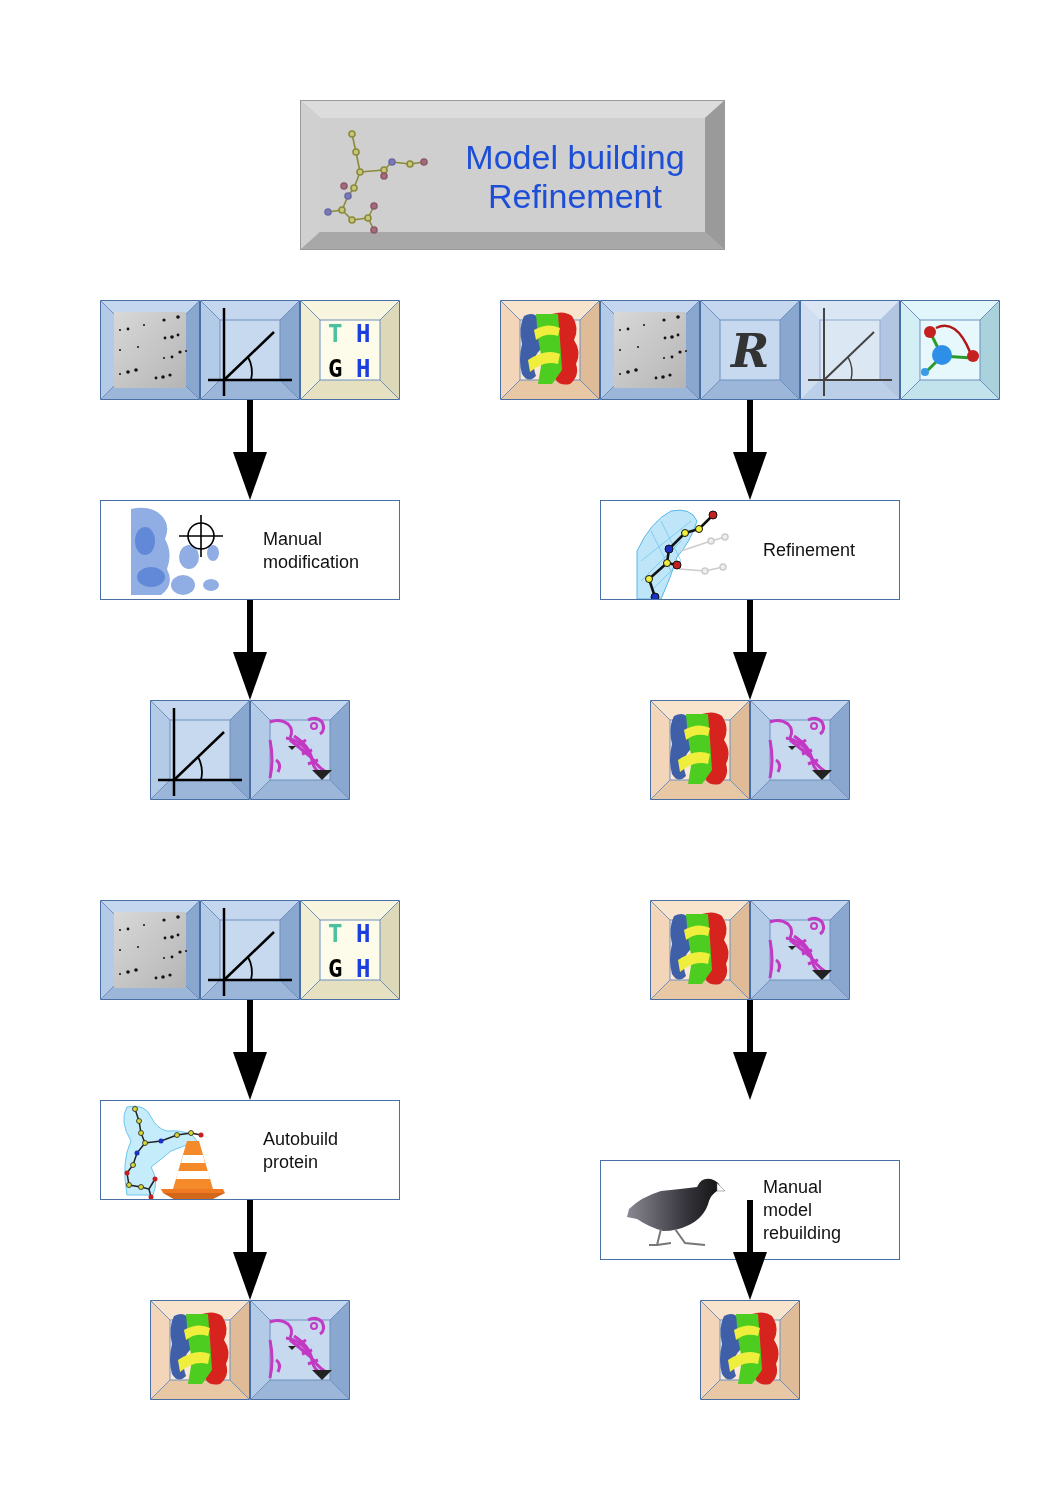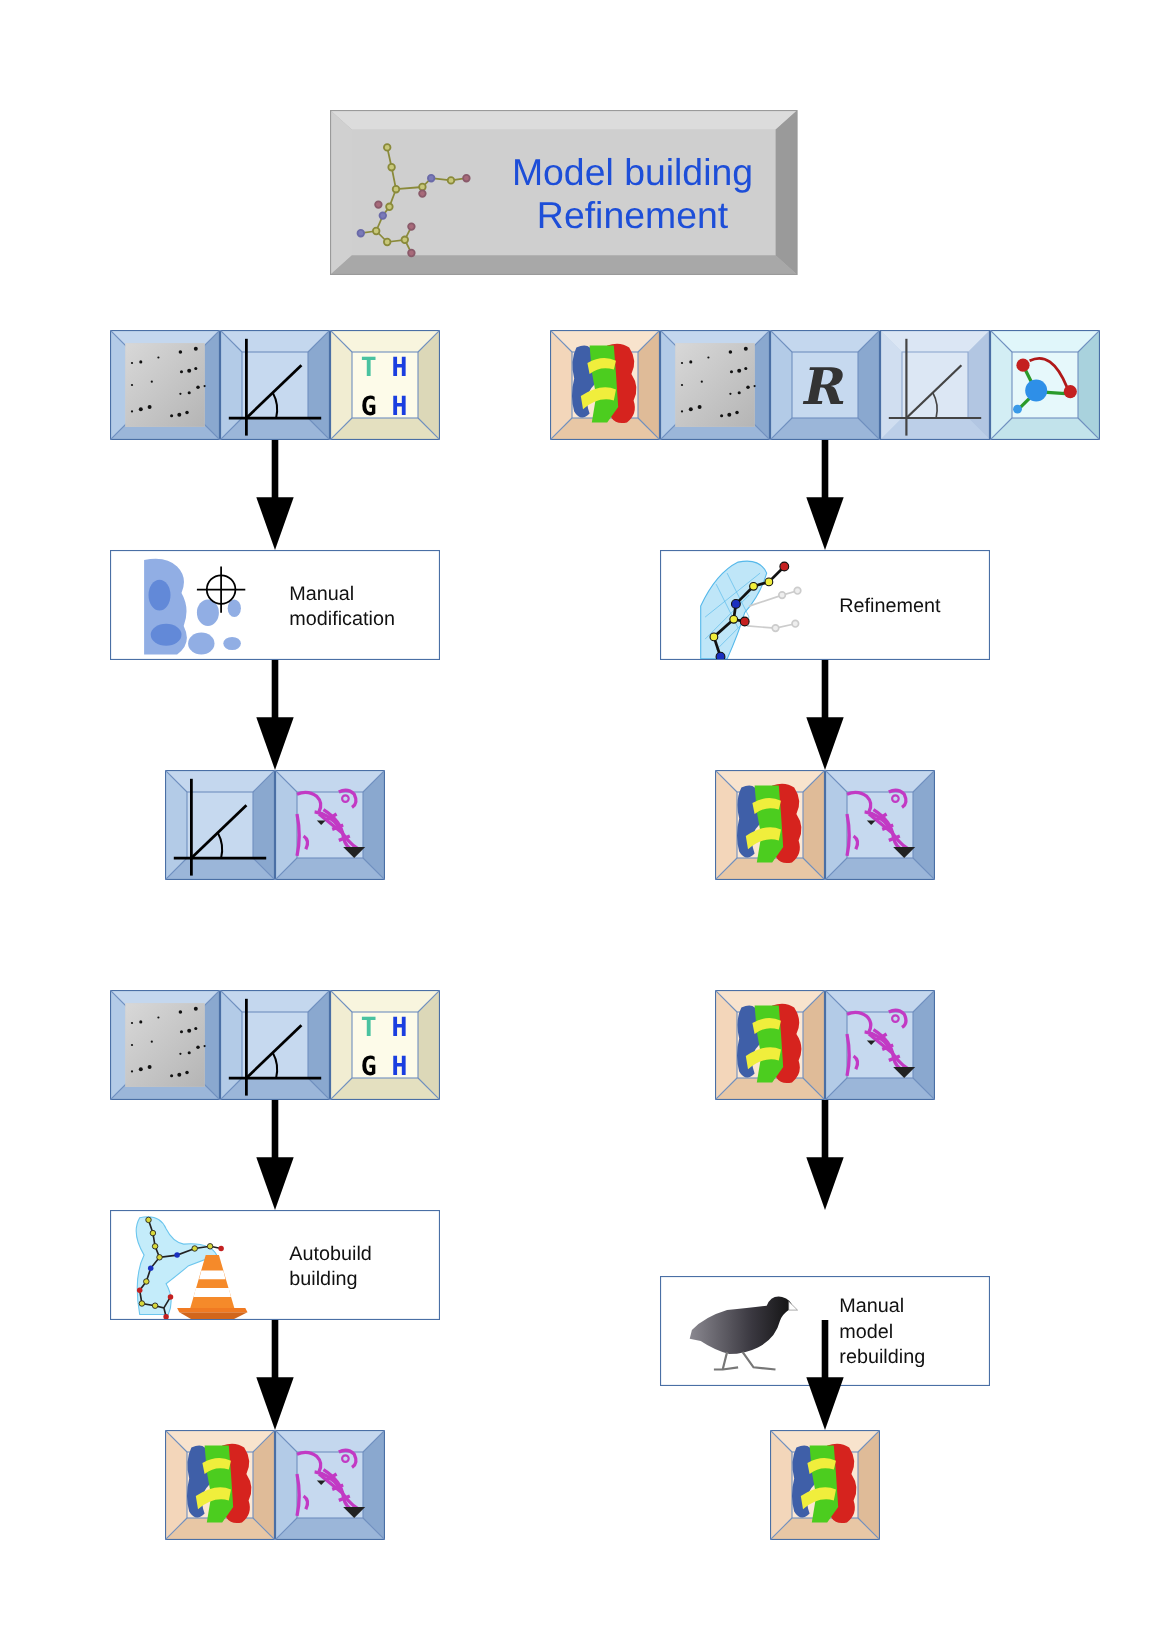--- a/index.html
+++ b/index.html
@@ -459,21 +459,21 @@
       <circle cx="54" cy="78" r="2.5" fill="#c42020"></circle>
         <circle cx="50" cy="96" r="2.5" fill="#c42020"></circle>
       <polygon points="62,92 124,92 108,100 76,100" fill="#d2661b"></polygon>
       <polygon points="60,88 122,88 124,92 62,92" fill="#f07a22"></polygon>
       <polygon points="86,40 98,40 112,88 72,88" fill="#f58a2a"></polygon>
       <polygon points="82,54 102,54 104,62 80,62" fill="#ffffff"></polygon>
       <polygon points="77,70 107,70 109,78 75,78" fill="#ffffff"></polygon>
     </svg>
     <div class="proc-label" style="top:27px">
       <div>Autobuild</div>
-      <div>building</div>
+      <div>protein</div>
     </div>
   </div>
 
   <svg class="arrow" style="left:230px;top:1200px">
     <rect x="17" y="0" width="6" height="58" fill="#000"></rect>
       <polygon points="3,52 37,52 20,100" fill="#000"></polygon>
   </svg>
 
   <div class="tile" style="left:150px;top:1300px">
     <svg width="100" height="100">

